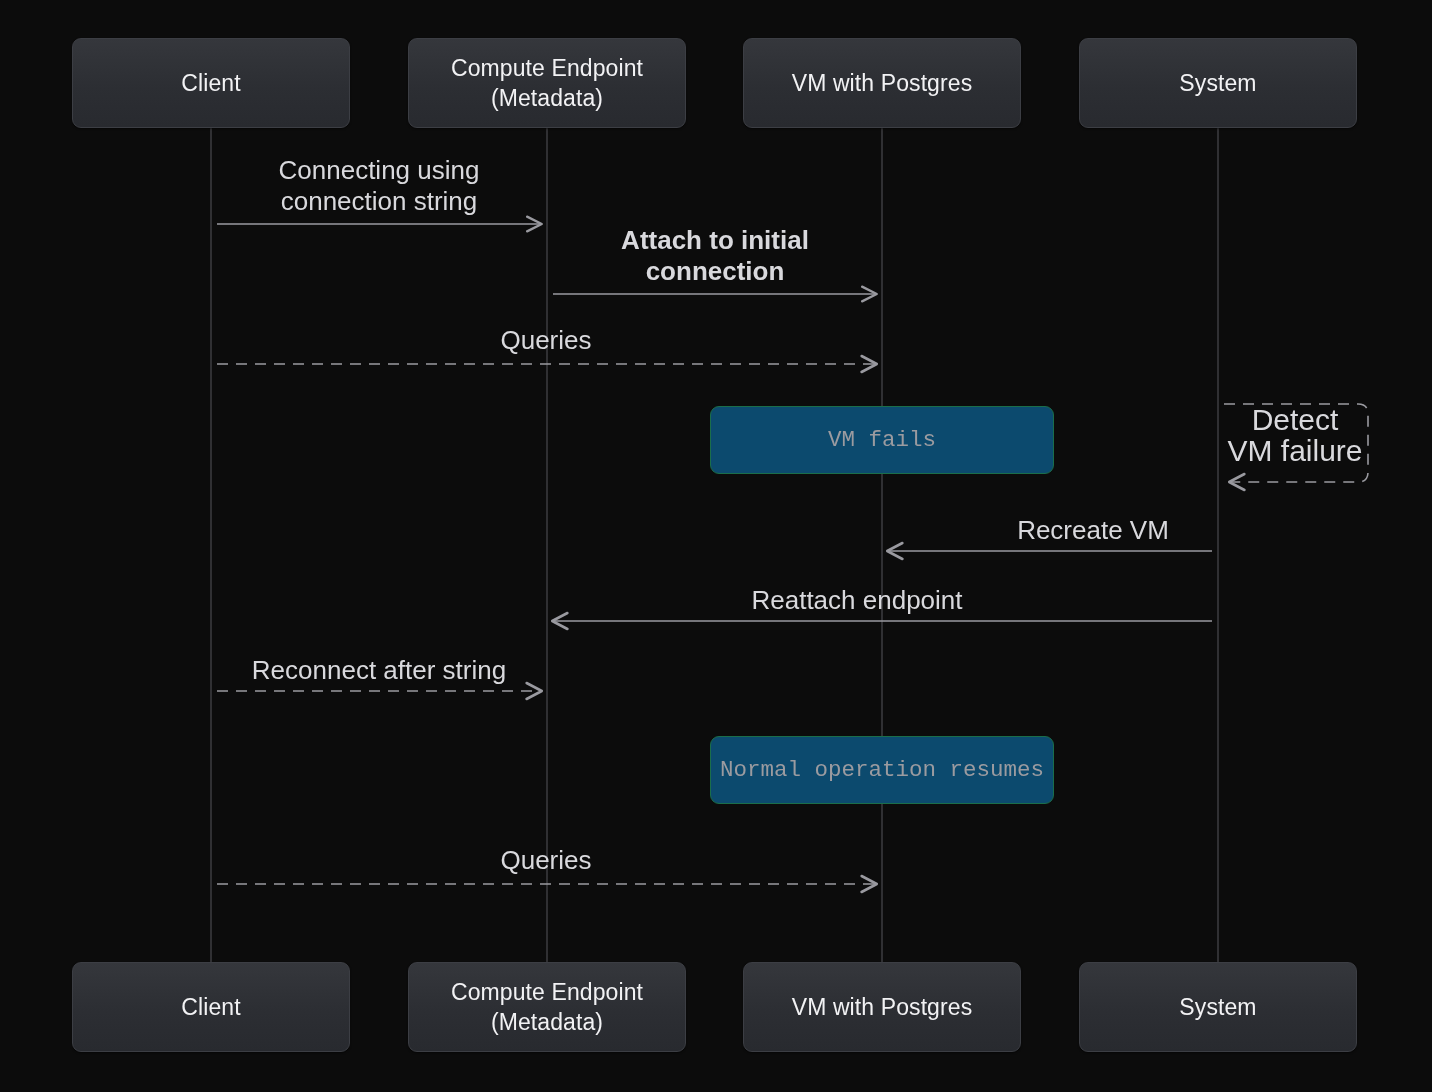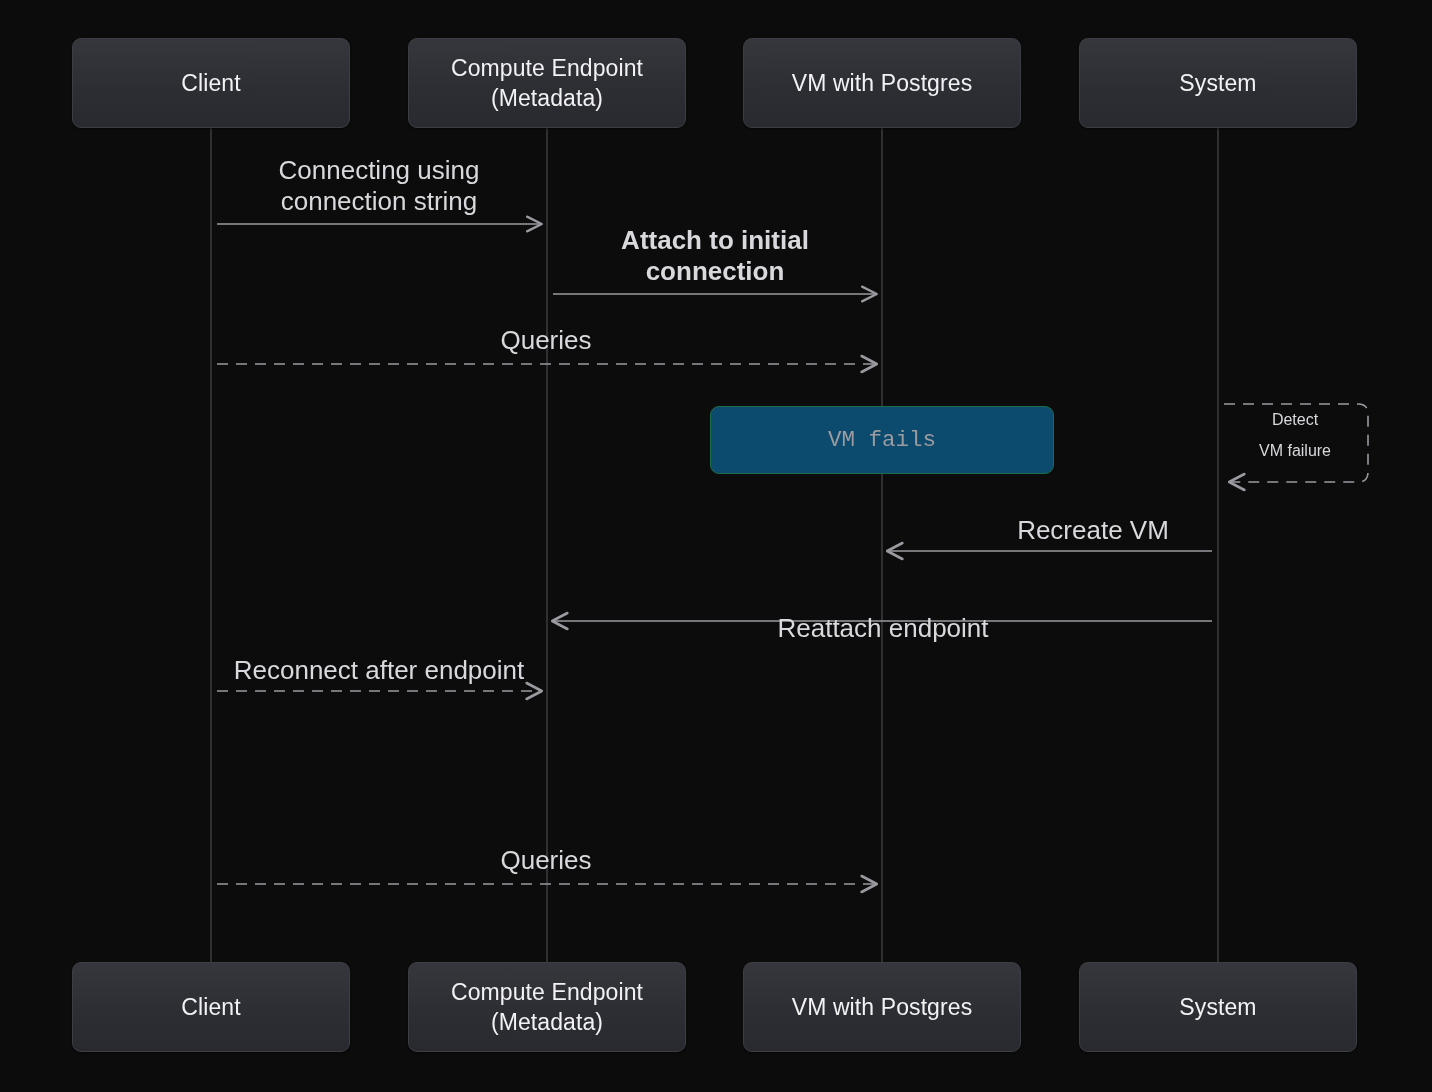--- a/index.html
+++ b/index.html
@@ -75,21 +75,21 @@
     color: #9b9ba0;
     font-size: 22.5px;
     line-height: 30px;
     text-align: center;
     font-family: Liberation Mono, monospace;
   }
   
   .self-label {
     position: absolute;
     color: #d9d9dd;
-    font-size: 16px;
+    font-size: 30px;
     line-height: 31px;
     text-align: center;
     white-space: pre-line;
     transform: translateX(-50%);
   }
 </style>
 </head>
 <body>
 
 <div id="diagram-root">
@@ -145,33 +145,36 @@
   <div class="msg-label" style="left:379px; top:155px; width:330px;">Connecting using
 connection string</div>
 
   <div class="msg-label" style="left:715px; top:225px; width:330px;font-weight:bold;">Attach to initial
 connection</div>
 
   <div class="msg-label" style="left:546px; top:325px; width:330px;">Queries</div>
 
   <div class="msg-label" style="left:1093px; top:515px; width:330px;">Recreate VM</div>
 
-  <div class="msg-label" style="left:883px; top:585px; width:400px;margin-top:28px;">Reattach endpoint</div>
+  <div class="msg-label" style="left:857px; top:585px; width:400px;">Reattach endpoint</div>
 
-  <div class="msg-label" style="left:379px; top:655px; width:400px;">Reconnect after endpoint</div>
+  <div class="msg-label" style="left:379px; top:655px; width:400px;">Reconnect after string</div>
 
   <div class="msg-label" style="left:546px; top:845px; width:330px;">Queries</div>
 
   <div class="self-label" style="left:1295px; top:404px; width:230px;">Detect
 VM failure</div>
 
   <div class="note-box" style="left:710px; top:406px; width:344px; height:68px;">
     <span>VM fails</span>
   </div>
 
+  <div class="note-box" style="left:710px; top:736px; width:344px; height:68px;">
+    <span>Normal operation resumes</span>
+  </div>
 
   <div class="actor-box" style="left:72px; top:962px; width:278px; height:90px;">
     <span class="actor-label">Client</span>
   </div>
   <div class="actor-box" style="left:408px; top:962px; width:278px; height:90px;">
     <span class="actor-label">Compute Endpoint
 (Metadata)</span>
   </div>
   <div class="actor-box" style="left:743px; top:962px; width:278px; height:90px;">
     <span class="actor-label">VM with Postgres</span>

